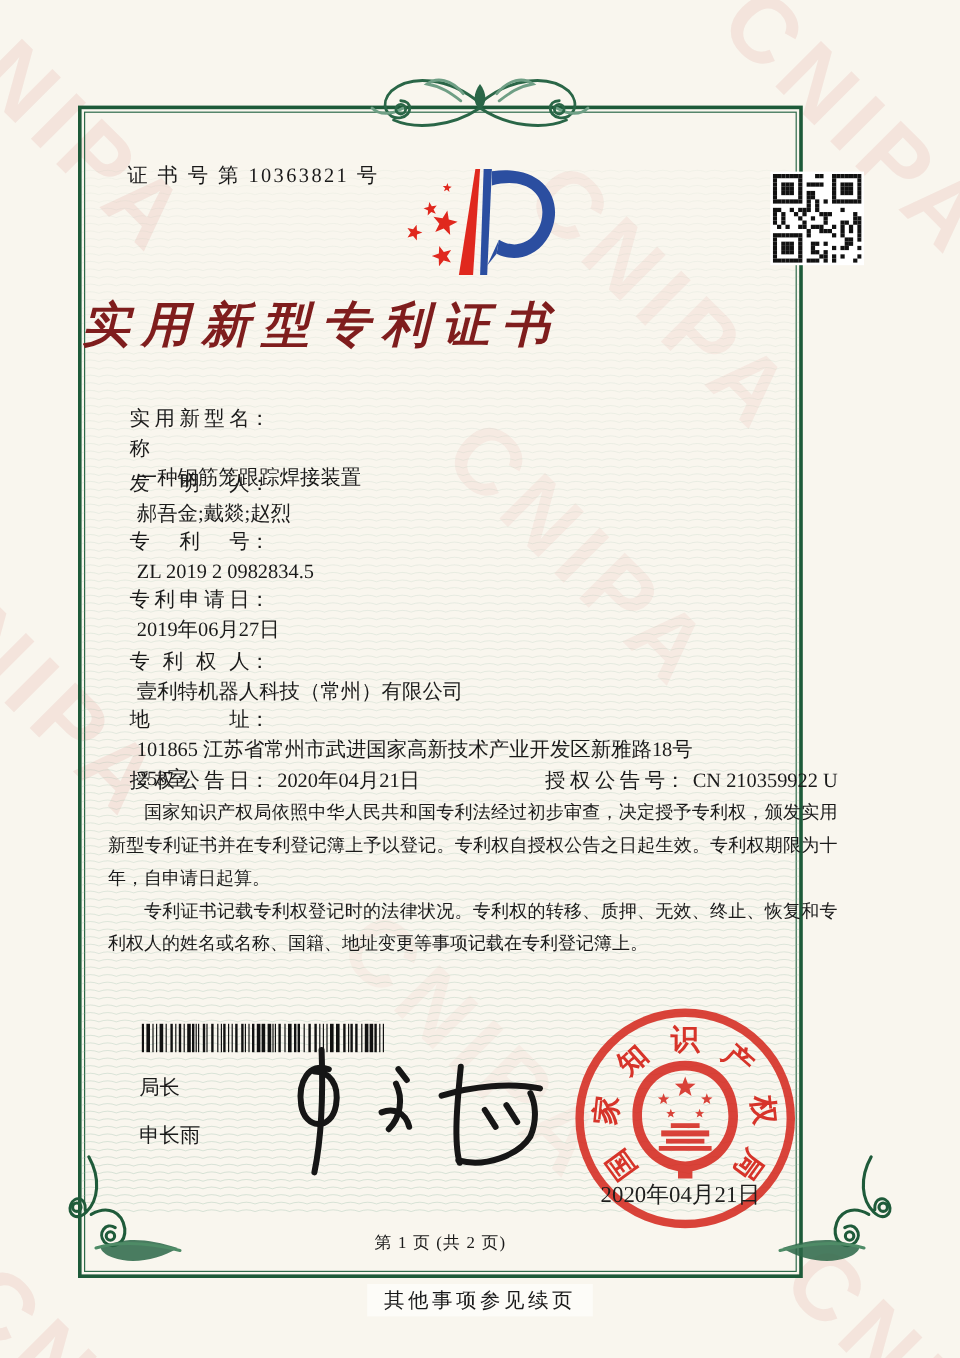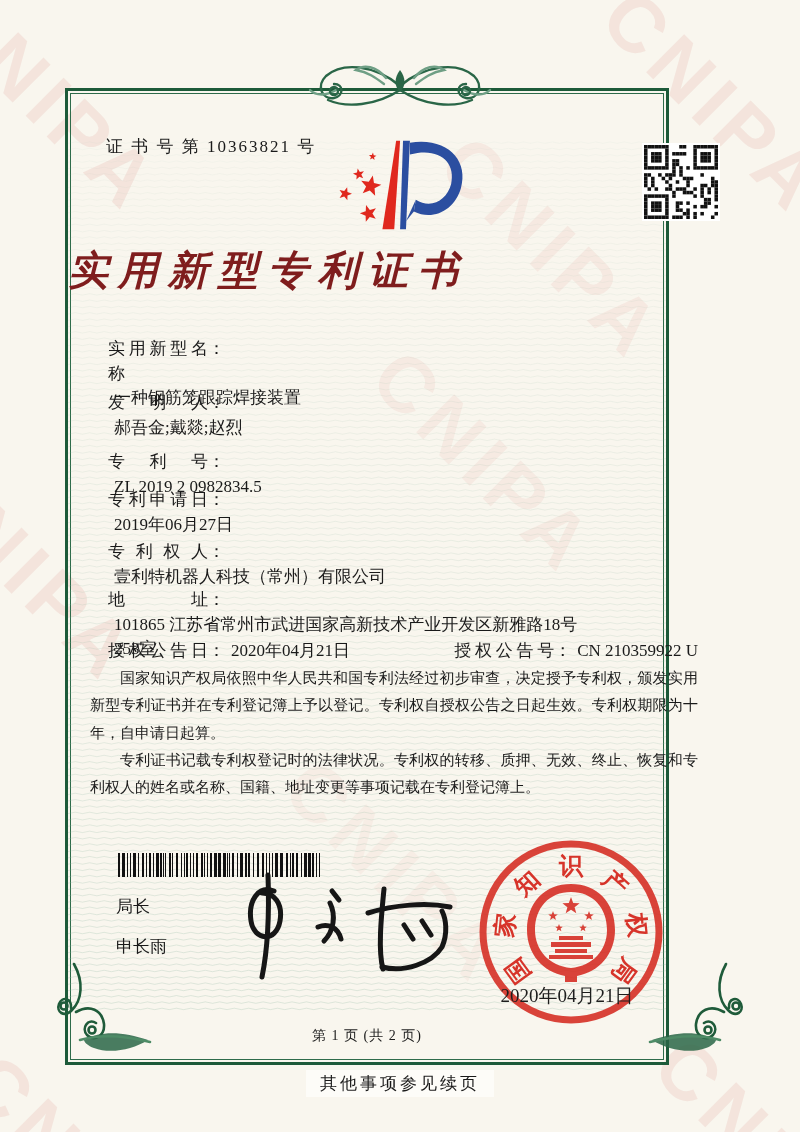--- a/index.html
+++ b/index.html
@@ -430,21 +430,21 @@
 
     <div class="title">实用新型专利证书</div>
 
     <div class="fields">
       <div class="frow" style="top:0px;">
         <span class="flabel">实用新型名称</span><span class="fcolon">：</span><span class="fvalue">一种钢筋笼跟踪焊接装置</span>
       </div>
       <div class="frow" style="top:54px;">
         <span class="flabel">发明人</span><span class="fcolon">：</span><span class="fvalue">郝吾金;戴燚;赵烈</span>
       </div>
-      <div class="frow" style="top:113px;">
+      <div class="frow" style="top:103px;">
         <span class="flabel">专利号</span><span class="fcolon">：</span><span class="fvalue">ZL 2019 2 0982834.5</span>
       </div>
       <div class="frow" style="top:151px;">
         <span class="flabel">专利申请日</span><span class="fcolon">：</span><span class="fvalue">2019年06月27日</span>
       </div>
       <div class="frow" style="top:203px;">
         <span class="flabel">专利权人</span><span class="fcolon">：</span><span class="fvalue">壹利特机器人科技（常州）有限公司</span>
       </div>
       <div class="frow" style="top:251px;">
         <span class="flabel">地址</span><span class="fcolon">：</span><span class="fvalue">101865 江苏省常州市武进国家高新技术产业开发区新雅路18号253室</span>

